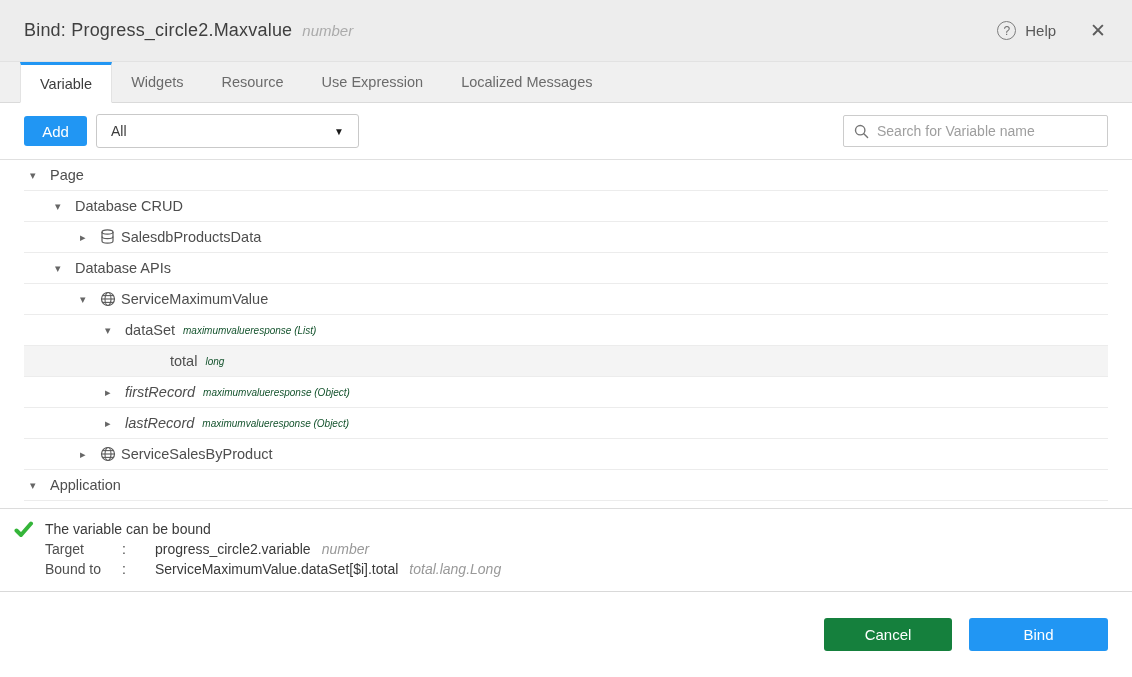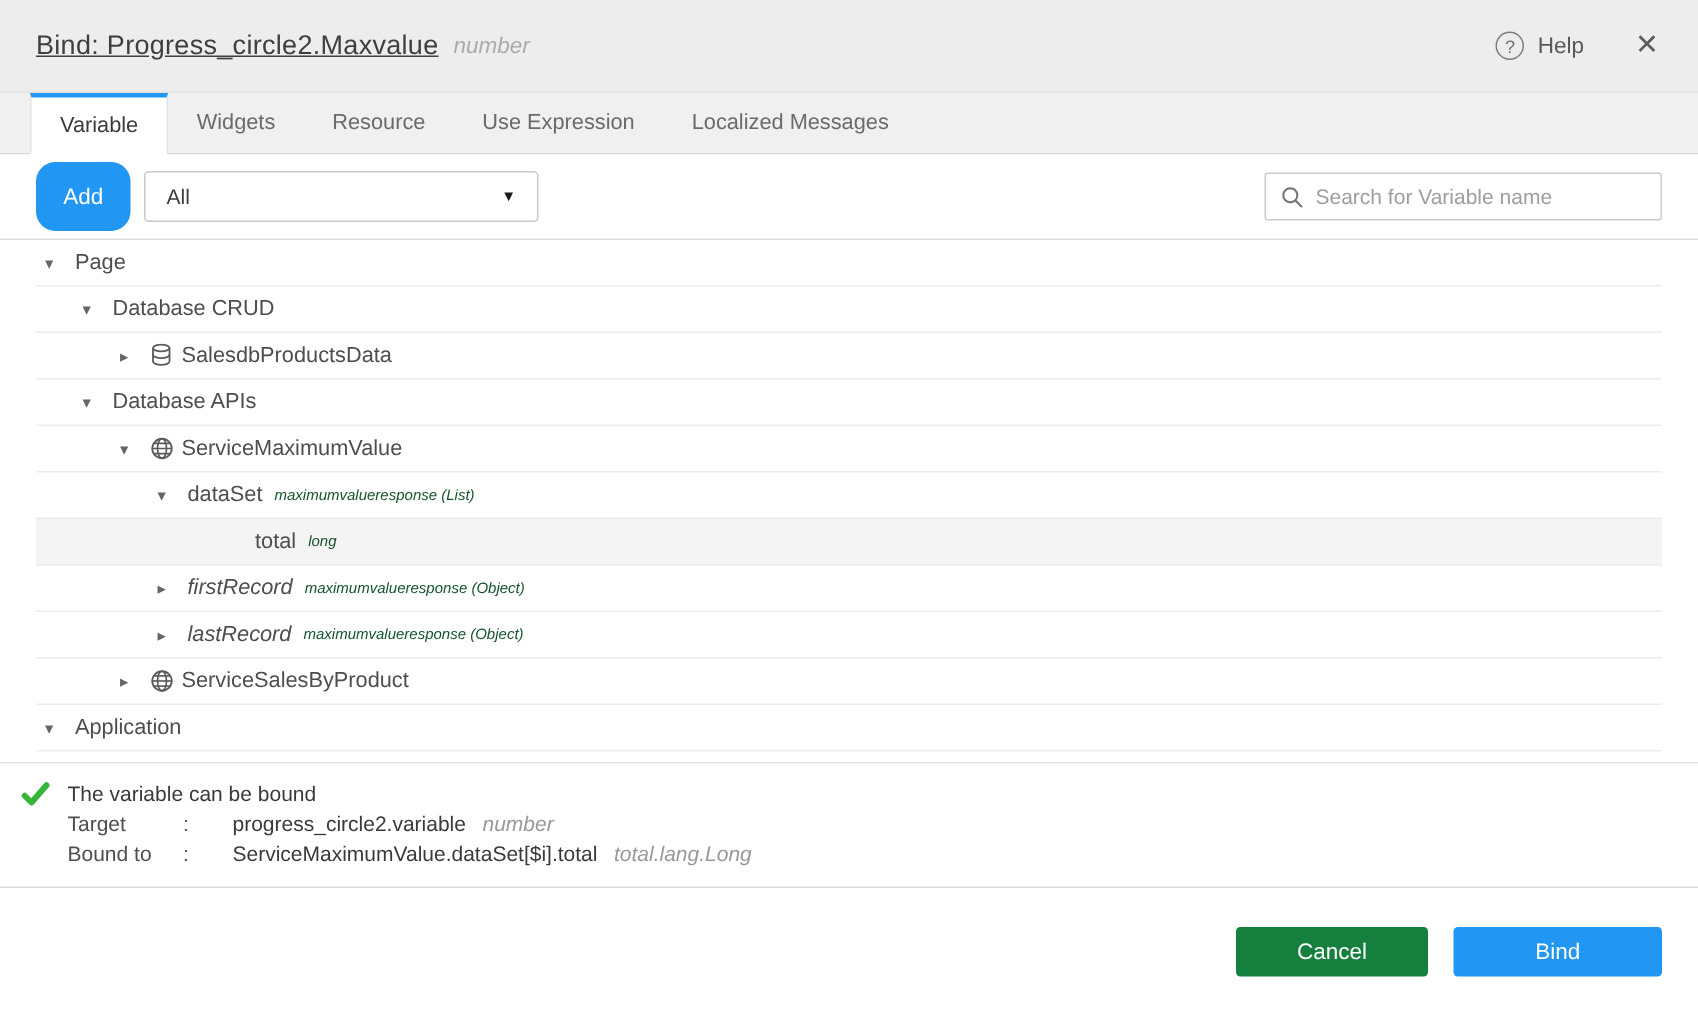--- a/index.html
+++ b/index.html
@@ -7,21 +7,21 @@
   body {
     font-family:"Liberation Sans", sans-serif;
     background:#ffffff; color:#424242; overflow:hidden; position:relative;
   }
 
   
   .titlebar {
     height:62px; background:#ededed; border-bottom:1px solid #e2e2e2;
     display:flex; align-items:center; padding:0 26px 0 24px;
   }
-  .title { font-size:18px; color:#3f3f3f; letter-spacing:.2px;text-decoration:underline; }
+  .title { font-size:18px; color:#3f3f3f; letter-spacing:.2px; }
   .type-hint { font-size:15px; font-style:italic; color:#ababab; margin-left:10px; }
   .titlebar-spacer { flex:1; }
   .help-wrap { display:flex; align-items:center; cursor:pointer; }
   .help-circle {
     width:19px; height:19px; border:1.5px solid #7d7d7d; border-radius:50%;
     display:flex; align-items:center; justify-content:center;
     font-size:12px; color:#6f6f6f; margin-right:9px;
   }
   .help-label { font-size:15px; color:#595959; }
   .close-x { font-size:19px; color:#5c5c5c; margin-left:34px; cursor:pointer; line-height:1; }
@@ -41,22 +41,22 @@
     border-left:1px solid #e3e3e3; border-right:1px solid #e3e3e3;
     margin-bottom:-1px; border-bottom:1px solid #ffffff;
   }
 
   
   .toolbar {
     height:57px; display:flex; align-items:center; padding:0 24px;
     border-bottom:1px solid #e0e0e0; background:#fff;
   }
   .add-btn {
-    width:63px; height:46px; background:#2196f3; color:#fff; border:none;
-    border-radius:13px; font-size:15px; font-family:inherit; cursor:pointer;
+    width:63px; height:30px; background:#2196f3; color:#fff; border:none;
+    border-radius:3px; font-size:15px; font-family:inherit; cursor:pointer;
   }
   .filter-select {
     width:263px; height:34px; margin-left:9px; background:#fff;
     border:1px solid #c9c9c9; border-radius:3px; display:flex; align-items:center;
     justify-content:space-between; padding:0 14px; font-size:14px; color:#3c3c3c;
     cursor:pointer;
   }
   .filter-caret { font-size:10px; color:#1a1a1a; }
   .toolbar-spacer { flex:1; }
   .search-box {

